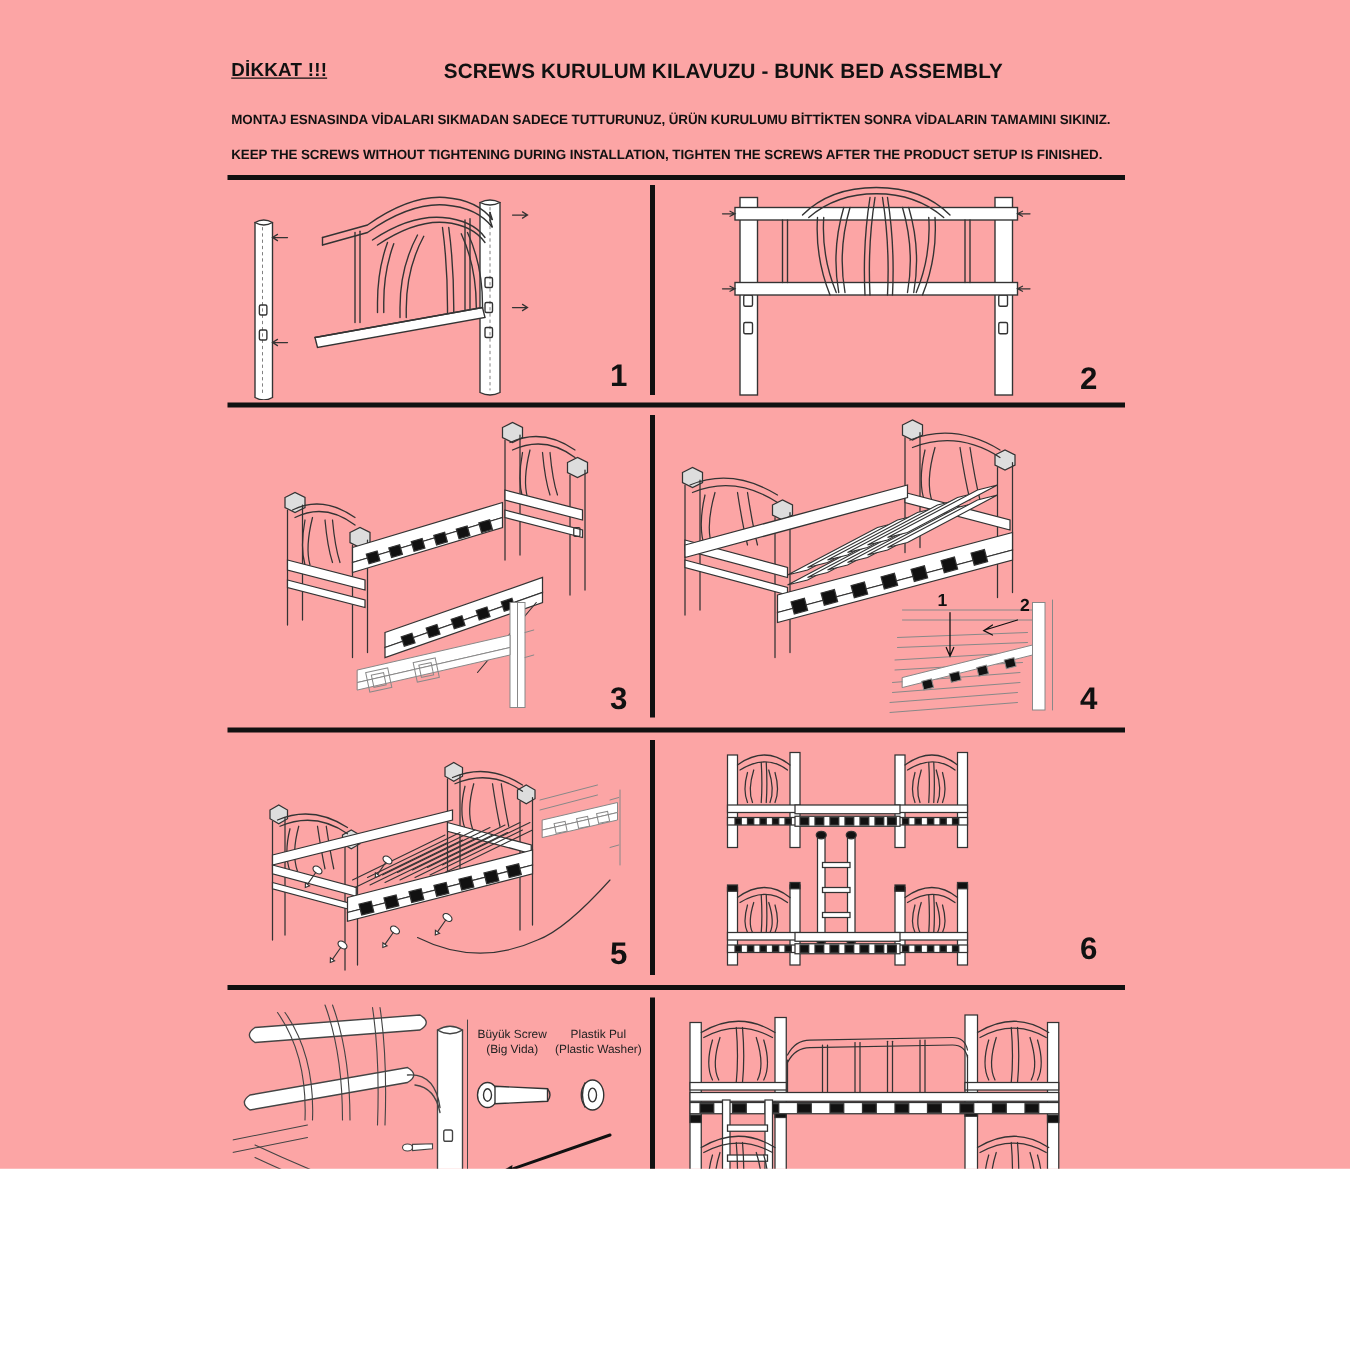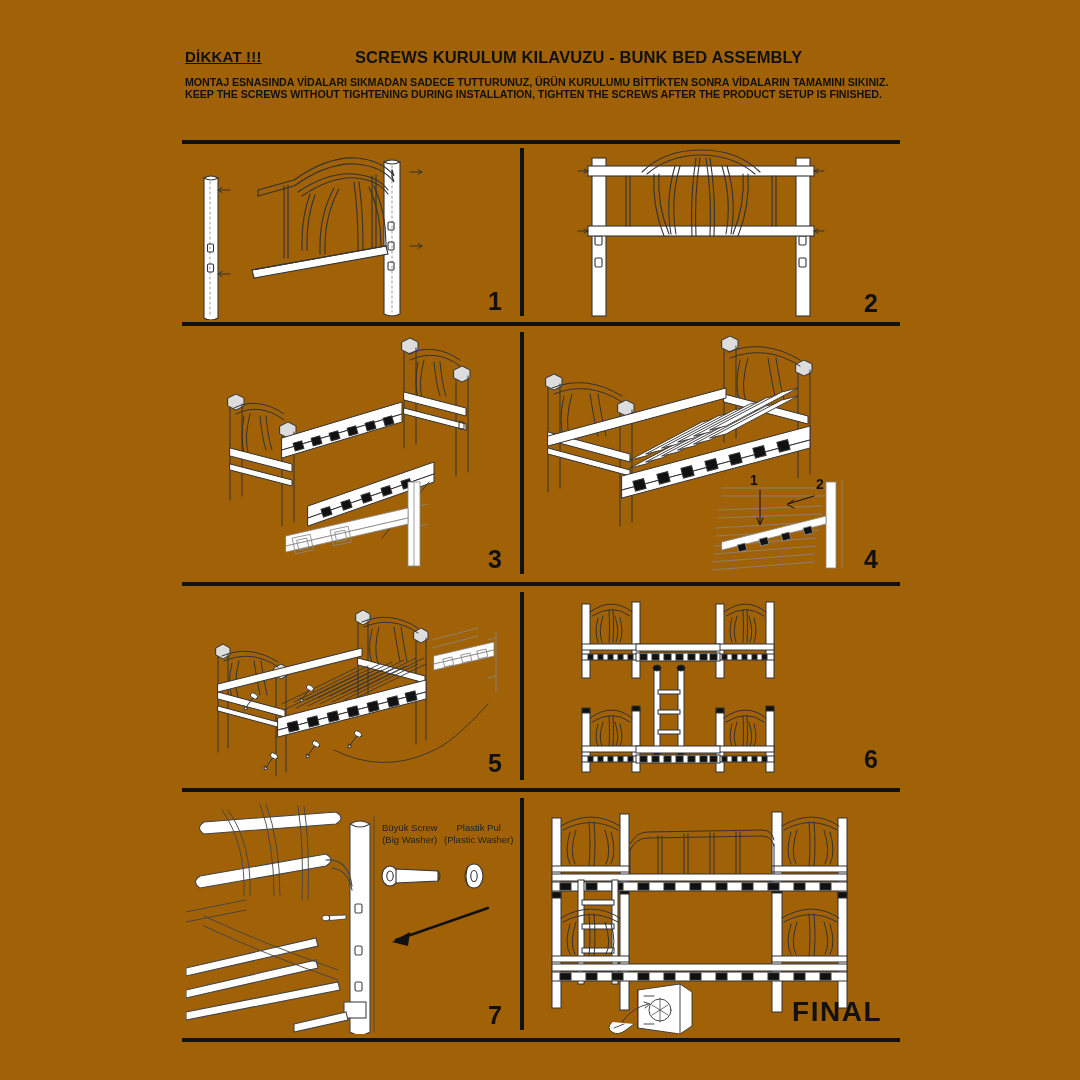--- a/index.html
+++ b/index.html
@@ -2,45 +2,45 @@
 <html><head>
 <meta charset="utf-8">
 <style>
   html,body{margin:0;padding:0;background:#ffffff;}
   body{
     width:1080px;height:1080px;
     font-family:"Liberation Sans", sans-serif;
     color:#111;
     -webkit-font-smoothing:none;
   }
-  .page{position:relative;width:1080px;height:1080px;background:#a16207;overflow:hidden;}
+  .page{position:relative;width:1080px;height:935px;background:#fca5a5;overflow:hidden;}
 
   
   .header{position:absolute;left:185px;top:48px;width:712px;}
   .hdr-row1{position:relative;height:22px;}
   .hdr-dikkat{
     position:absolute;left:0;top:0;
     font-size:15px;font-weight:bold;letter-spacing:.2px;
     text-decoration:underline;
   }
   .hdr-title{
     position:absolute;left:170px;top:0;
     font-size:16.5px;font-weight:bold;letter-spacing:.1px;white-space:nowrap;
   }
   .hdr-line{
     font-size:10.7px;font-weight:bold;letter-spacing:-0.05px;
-    margin-top:6px;white-space:nowrap;
+    margin-top:20px;white-space:nowrap;
   }
   .hdr-caution{
     font-size:15px;font-weight:bold;letter-spacing:.2px;
     text-decoration:underline;margin-top:5px;display:inline-block;
   }
   .hdr-line2{
     font-size:10.7px;font-weight:bold;letter-spacing:-0.05px;
-    margin-top:0;white-space:nowrap;
+    margin-top:16px;white-space:nowrap;
   }
 
   
   .grid{position:absolute;left:182px;top:140px;width:718px;height:900px;}
   .hrule{position:absolute;left:0;width:718px;height:4px;background:#111;}
   .vrule{position:absolute;width:4px;background:#111;}
 
   .cell{position:absolute;overflow:hidden;}
   .cell svg{display:block;width:100%;height:100%;}
 
@@ -658,21 +658,21 @@
 
             <rect x="158" y="206" width="22" height="16" fill="#fff"></rect>
             <path d="M108 228 L160 216 L162 224 L108 236 Z" fill="#fff"></path>
           </g>
         </g>
       </svg>
 
       <div>
         <span class="hwlabel" style="left:196px;top:26px;">
           <span>Büyük Screw</span><br>
-          <span>(Big Washer)</span>
+          <span>(Big Vida)</span>
         </span>
         <span class="hwlabel" style="left:258px;top:26px;text-align:center;">
           <span>Plastik Pul</span><br>
           <span>(Plastic Washer)</span>
         </span>
 
         <svg style="position:absolute;left:190px;top:60px;width:140px;height:130px;" viewBox="0 0 140 130">
           <g fill="none" stroke="#333" stroke-width="1.1">
 
             <g>

